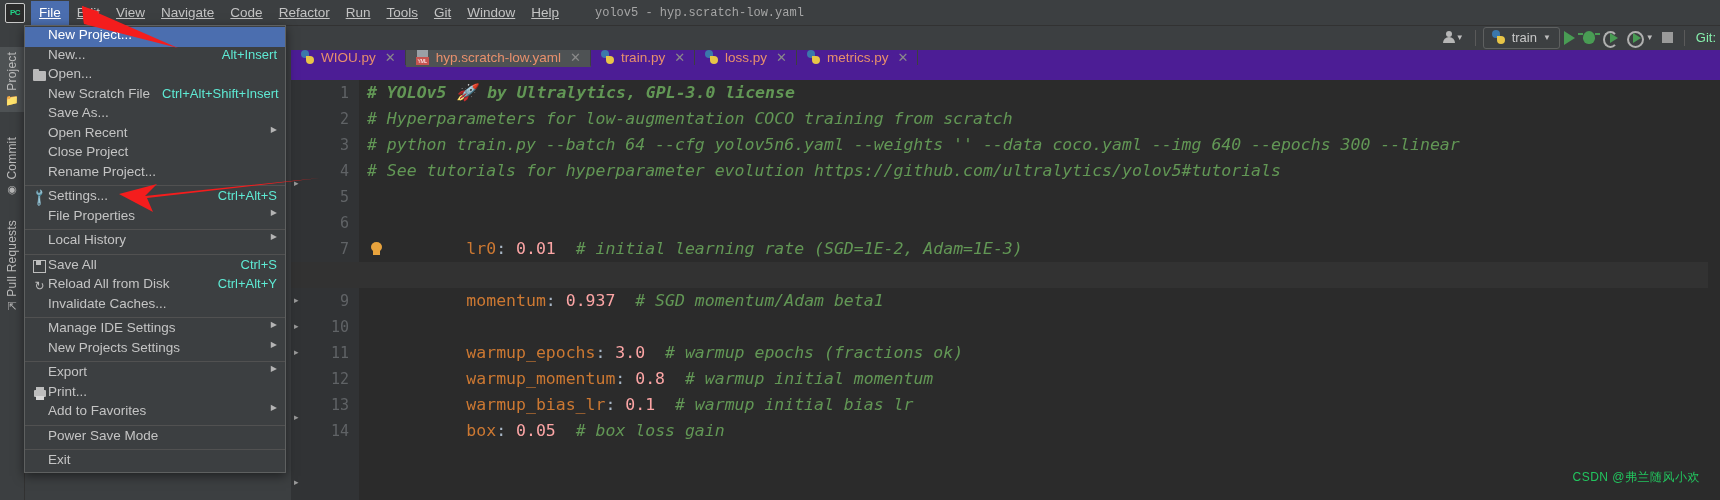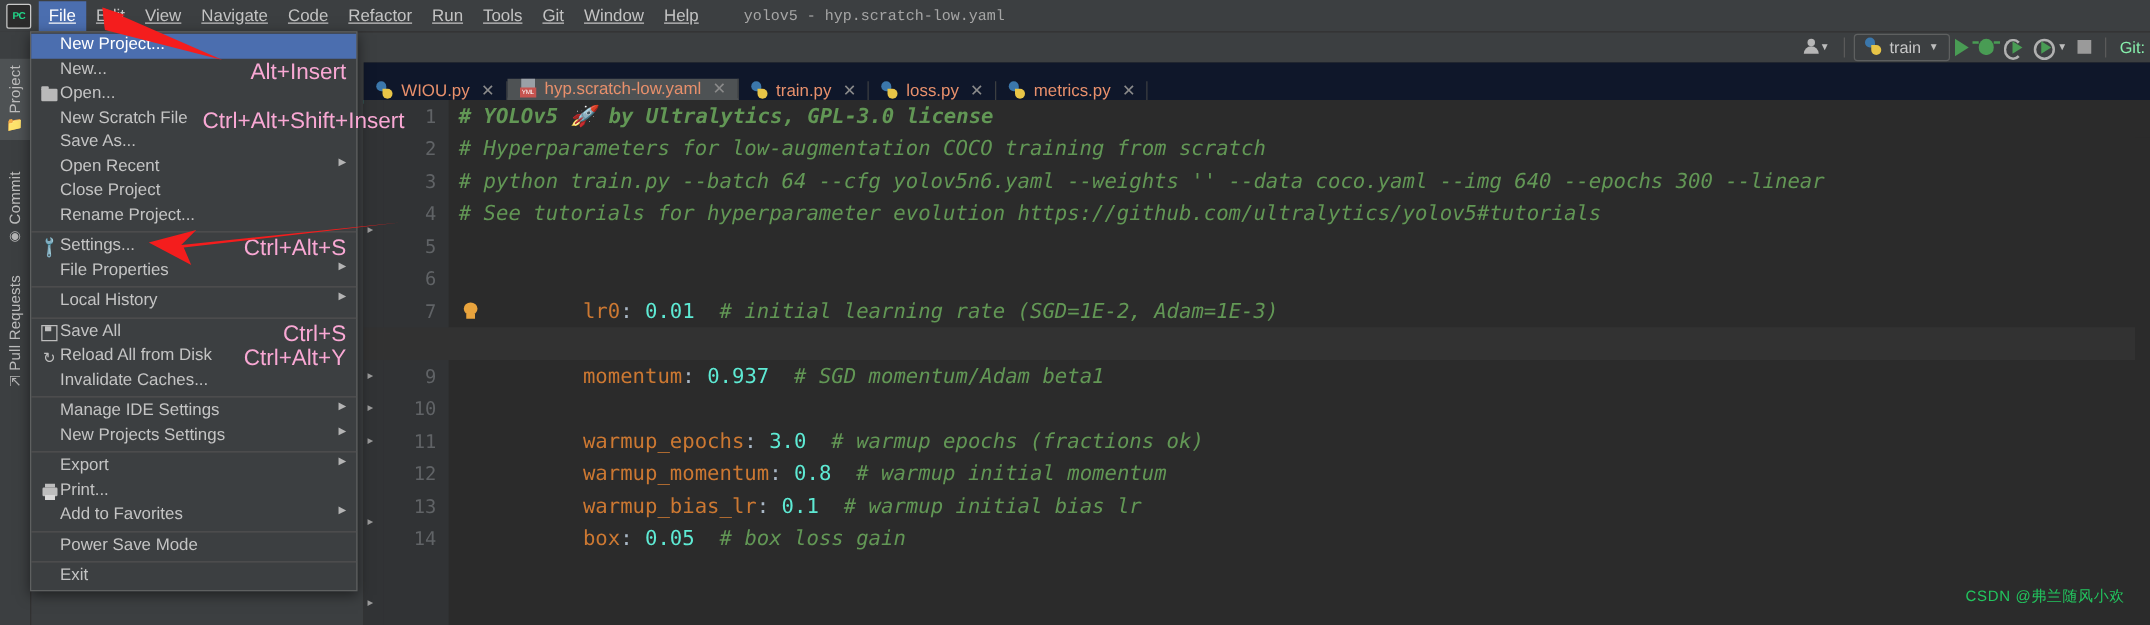--- a/index.html
+++ b/index.html
@@ -54,21 +54,21 @@
   }
   .stripe-btn.active{background:#4e5254;}
 
   
   .editor-wrap{
     position:absolute;left:291px;top:50px;width:1429px;height:450px;
     background:#2b2b2b;
   }
   .tabbar{
     position:absolute;left:0;top:0;width:1429px;height:30px;
-    background:#0f172a;display:flex;align-items:flex-end;
+    background:#4c1d95;display:flex;align-items:flex-start;
     border-bottom:3px solid #5eead4;
   }
   .tab{
     display:flex;align-items:center;gap:6px;padding:0 9px 0 10px;
     font-size:13.5px;color:#e8906c;white-space:nowrap;cursor:default;
     border-right:1px solid #3c3f41;
   }
   .tab.active{background:#4e5254;border-bottom:2px solid #4e5254;}
   .tab .close{color:#8a8a8a;font-size:13px;margin-left:3px;}
   .tab-ico{width:14px;height:15px;position:relative;flex:0 0 auto;}
@@ -113,21 +113,21 @@
   .code{
     position:absolute;left:76px;top:0;right:0;height:420px;
     font-family:"DejaVu Sans Mono", monospace;font-size:16.5px;
   }
   .cl{
     position:absolute;left:0;height:26px;line-height:26px;white-space:pre;
   }
   .cl.highlight{background:#323232;left:-76px;padding-left:76px;width:1505px;}
   .cm{color:#629755;font-style:italic;}
   .key{color:#cc7832;}
-  .num{color:#5eead4;}
+  .num{color:#fca5a5;}
   .punct{color:#a9b7c6;}
 
   .line-hl-row{
     position:absolute;left:68px;height:26px;width:1440px;background:#323232;
   }
   .caret-bulb{
     position:absolute;width:11px;height:14px;
   }
   .caret-bulb .b{
     position:absolute;left:0;top:0;width:11px;height:10px;border-radius:50%;
@@ -149,21 +149,21 @@
     box-shadow:0 3px 10px rgba(0,0,0,.5);z-index:40;
     padding:1px 0 0 0;
   }
   .mi{
     position:relative;height:19.5px;display:flex;
     padding:0 8px 0 6px;font-size:13.5px;color:#c4c4c4;white-space:nowrap;
   }
   .mi.sel{background:#4b6eaf;color:#ffffff;}
   .mi .mi-ico{width:17px;flex:0 0 17px;display:flex;align-items:center;justify-content:center;color:#b0b0b0;font-size:11px;}
   .mi .mi-label{flex:1 1 auto;}
-  .mi .mi-short{color:#f9a8d4;font-size:18px;padding-left:12px;}
+  .mi .mi-short{color:#5eead4;font-size:13px;padding-left:12px;}
   .mi.sel .mi-short{color:#e6e6e6;}
   .mi .mi-arrow{color:#b4b4b4;font-size:8px;padding-left:10px;}
   .mi-sep{height:1px;background:#515151;margin:2px 0;}
 
   
   .ic-folder{width:13px;height:10px;background:#b9b9b9;border-radius:1px;position:relative;}
   .ic-folder::before{content:"";position:absolute;left:0;top:-2px;width:6px;height:3px;background:#b9b9b9;border-radius:1px 1px 0 0;}
   .ic-wrench{transform:rotate(45deg);font-size:12px;color:#c0c0c0;}
   .ic-save{width:11px;height:11px;border:1.6px solid #bdbdbd;position:relative;}
   .ic-save::after{content:"";position:absolute;left:2px;top:0;width:5px;height:4px;background:#bdbdbd;}

